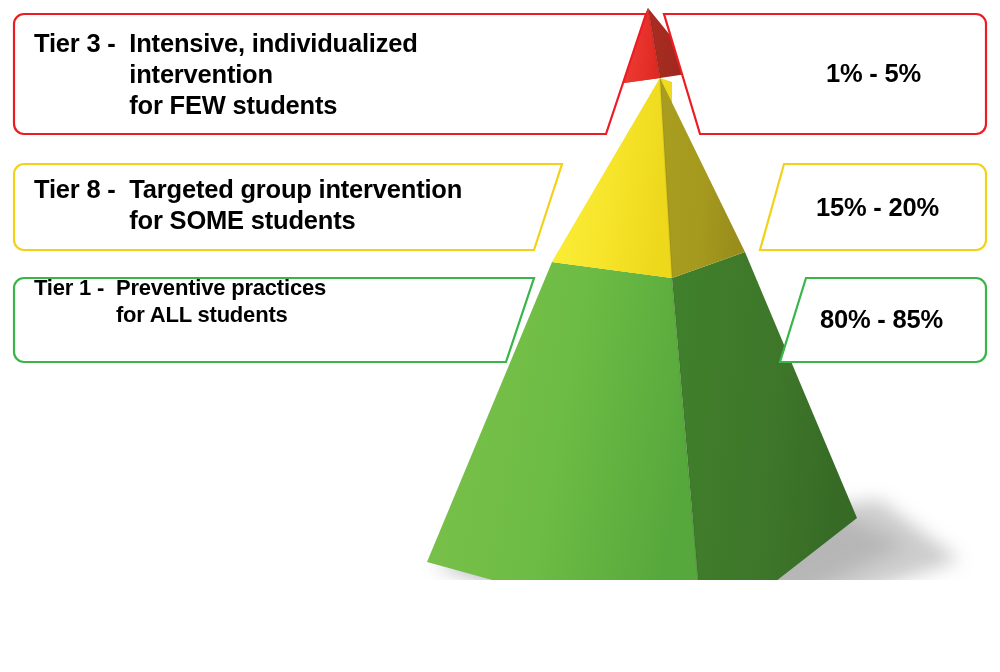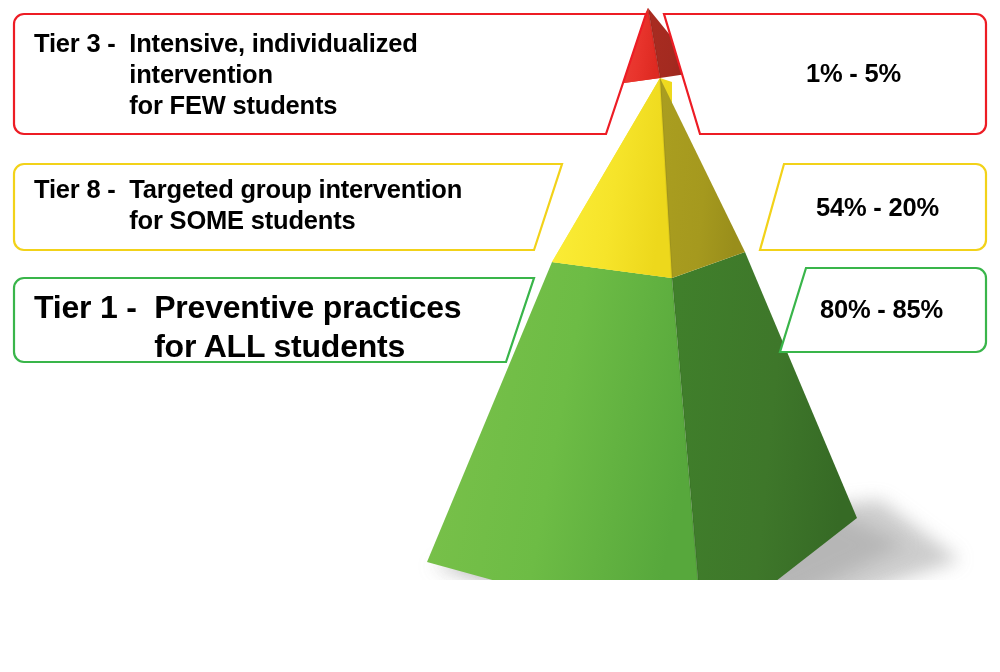--- a/index.html
+++ b/index.html
@@ -28,28 +28,28 @@
   }
 
   
   #box-tier3{left:10px;top:10px;width:640px;height:128px;}
   #box-tier2{left:10px;top:160px;width:556px;height:94px;}
   #box-tier1{left:10px;top:274px;width:528px;height:92px;}
 
   
   #box-pct3{left:690px;top:10px;width:300px;height:128px;}
   #box-pct2{left:752px;top:160px;width:238px;height:94px;}
-  #box-pct1{left:772px;top:264px;width:218px;height:92px;}
+  #box-pct1{left:772px;top:274px;width:218px;height:92px;}
 
   .t3-text{left:24px;top:18px;font-size:25.5px;}
   .t2-text{left:24px;top:14px;font-size:25.5px;}
-  .t1-text{left:24px;top:14px;font-size:32px;}
+  .t1-text{left:24px;top:1px;font-size:22px;}
 
   .pct-text{font-size:25.5px;}
-  #pct3-text{left:116px;top:48px;}
+  #pct3-text{left:136px;top:48px;}
   #pct2-text{left:64px;top:32px;}
   #pct1-text{left:48px;top:30px;}
 </style>
 </head>
 <body>
 
 <div id="stage">
 
   <svg id="pyramid-svg" viewBox="0 0 1000 672" xmlns="http://www.w3.org/2000/svg">
     <defs>
@@ -138,21 +138,21 @@
                A10,10 0 0 1 4,80 L4,14 A10,10 0 0 1 14,4 Z" fill="#ffffff" stroke="#F2D219" stroke-width="2.2"></path>
     </svg>
     <div class="txt t2-text"><span>Tier 8 -</span>  <span>Targeted group intervention</span>
 <span style="opacity:0">Tier 2 -  </span><span>for SOME students</span></div>
   </div>
 
   <div class="callout" id="box-pct2">
     <svg width="238" height="94" viewBox="0 0 238 94">
       <path d="M32,4 L224,4 A10,10 0 0 1 234,14 L234,80 A10,10 0 0 1 224,90 L8,90 Z" fill="#ffffff" stroke="#F2D219" stroke-width="2.2"></path>
     </svg>
-    <div class="txt pct-text" id="pct2-text">54% - 20%</div>
+    <div class="txt pct-text" id="pct2-text">15% - 20%</div>
   </div>
 
   <div class="callout" id="box-tier1">
     <svg width="528" height="92" viewBox="0 0 528 92">
       <path d="M14,4 L524,4 L496,88 L14,88
                A10,10 0 0 1 4,78 L4,14 A10,10 0 0 1 14,4 Z" fill="#ffffff" stroke="#39B54A" stroke-width="2.2"></path>
     </svg>
     <div class="txt t1-text"><span>Tier 1 -</span>  <span>Preventive practices</span>
 <span style="opacity:0">Tier 1 -  </span><span>for ALL students</span></div>
   </div>

